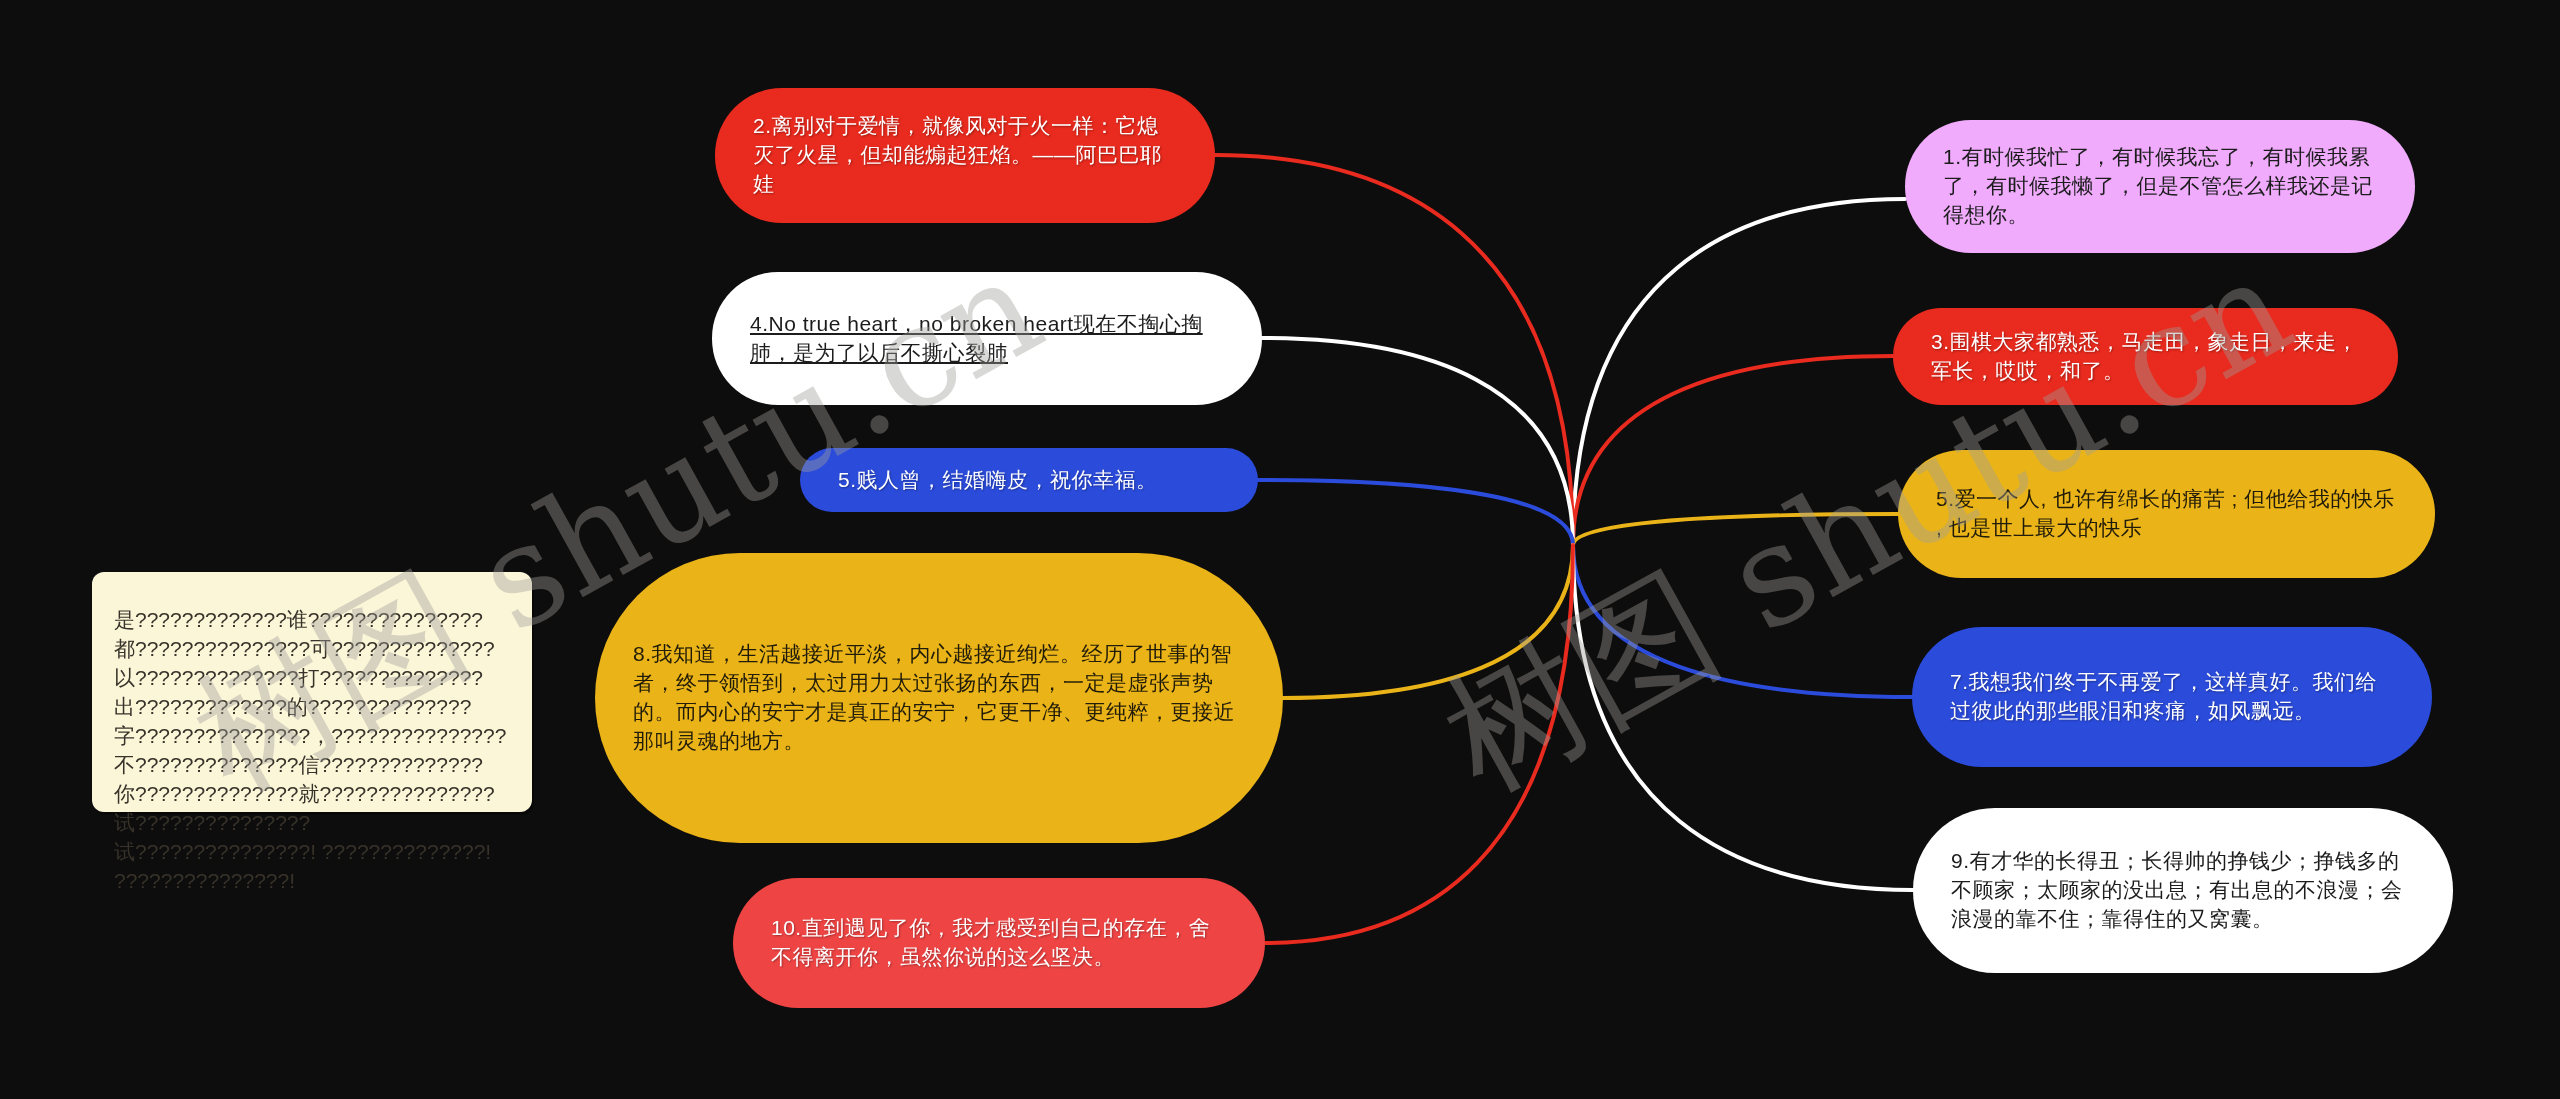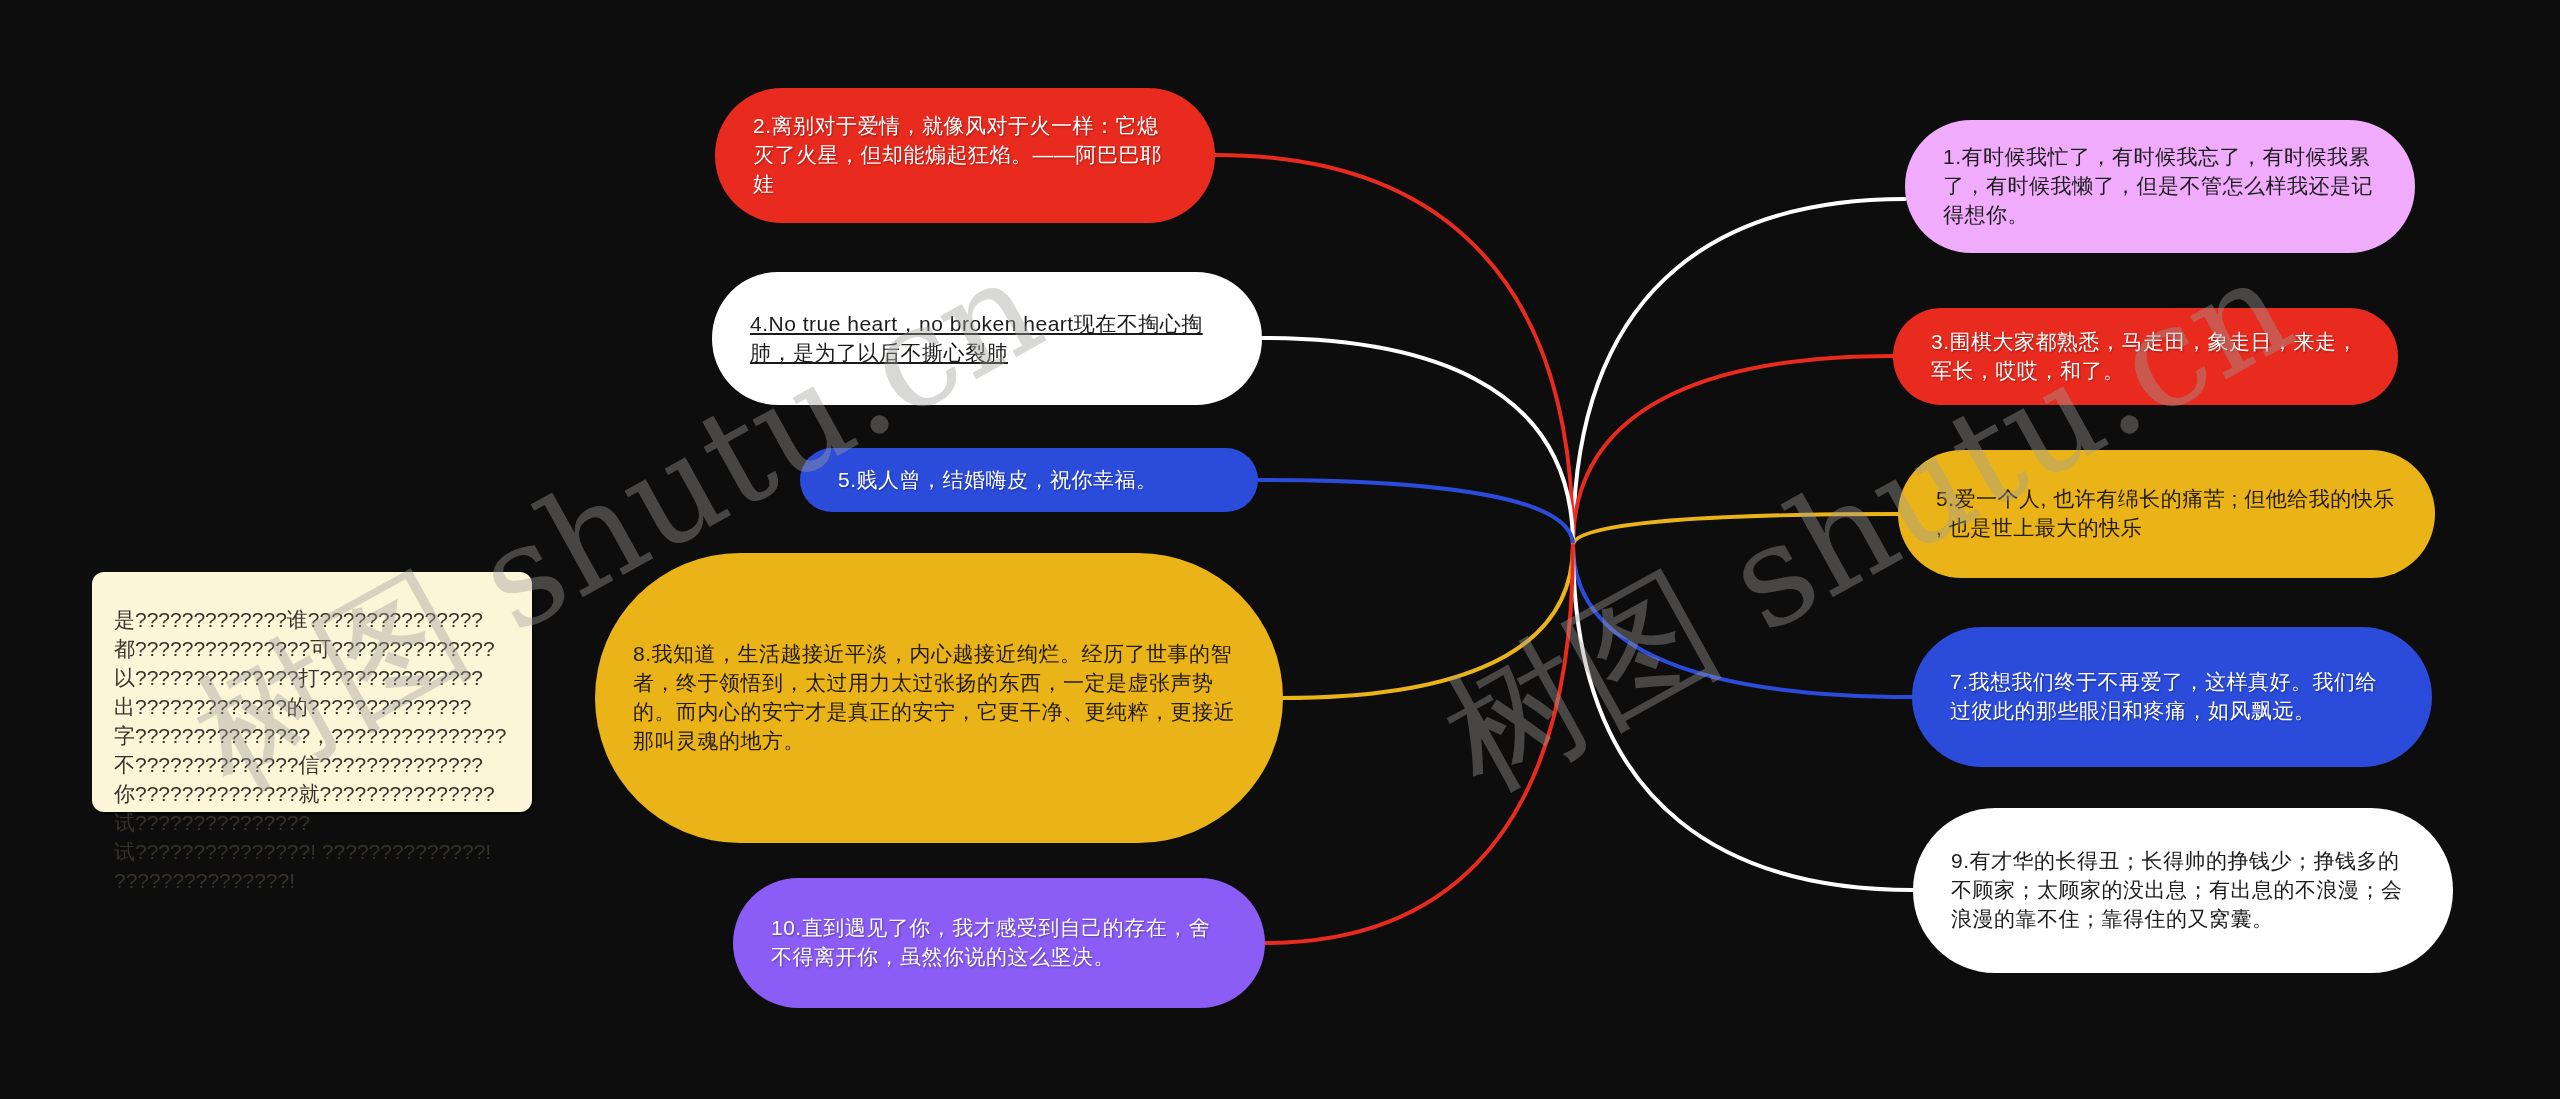--- a/index.html
+++ b/index.html
@@ -80,21 +80,21 @@
       </div>
       <div class="node on-color" style="left: 1912px; top: 627px; width: 520px; height: 140px; background: rgb(43, 75, 219); color: rgb(255, 255, 255); border-radius: 70px;">
         <span>7.我想我们终于不再爱了，这样真好。我们给过彼此的那些眼泪和疼痛，如风飘远。</span>
       </div>
       <div class="node" style="left: 595px; top: 553px; width: 688px; height: 290px; background: rgb(234, 180, 25); color: rgb(33, 27, 9); border-radius: 145px;">
         <span>8.我知道，生活越接近平淡，内心越接近绚烂。经历了世事的智者，终于领悟到，太过用力太过张扬的东西，一定是虚张声势的。而内心的安宁才是真正的安宁，它更干净、更纯粹，更接近那叫灵魂的地方。</span>
       </div>
       <div class="node" style="left: 1913px; top: 808px; width: 540px; height: 165px; background: rgb(255, 255, 255); color: rgb(28, 28, 28); border-radius: 82px;">
         <span>9.有才华的长得丑；长得帅的挣钱少；挣钱多的不顾家；太顾家的没出息；有出息的不浪漫；会浪漫的靠不住；靠得住的又窝囊。</span>
       </div>
-      <div class="node on-color" style="left: 733px; top: 878px; width: 532px; height: 130px; background: #8b5cf6; color: rgb(255, 255, 255); border-radius: 65px;">
+      <div class="node on-color" style="left: 733px; top: 878px; width: 532px; height: 130px; background: #ef4444; color: rgb(255, 255, 255); border-radius: 65px;">
         <span>10.直到遇见了你，我才感受到自己的存在，舍不得离开你，虽然你说的这么坚决。</span>
       </div>
     </div>
 
 
   <div id="watermark-a" class="watermark">树图 shutu.cn</div>
   <div id="watermark-b" class="watermark">树图 shutu.cn</div>
 
 </div>
 

